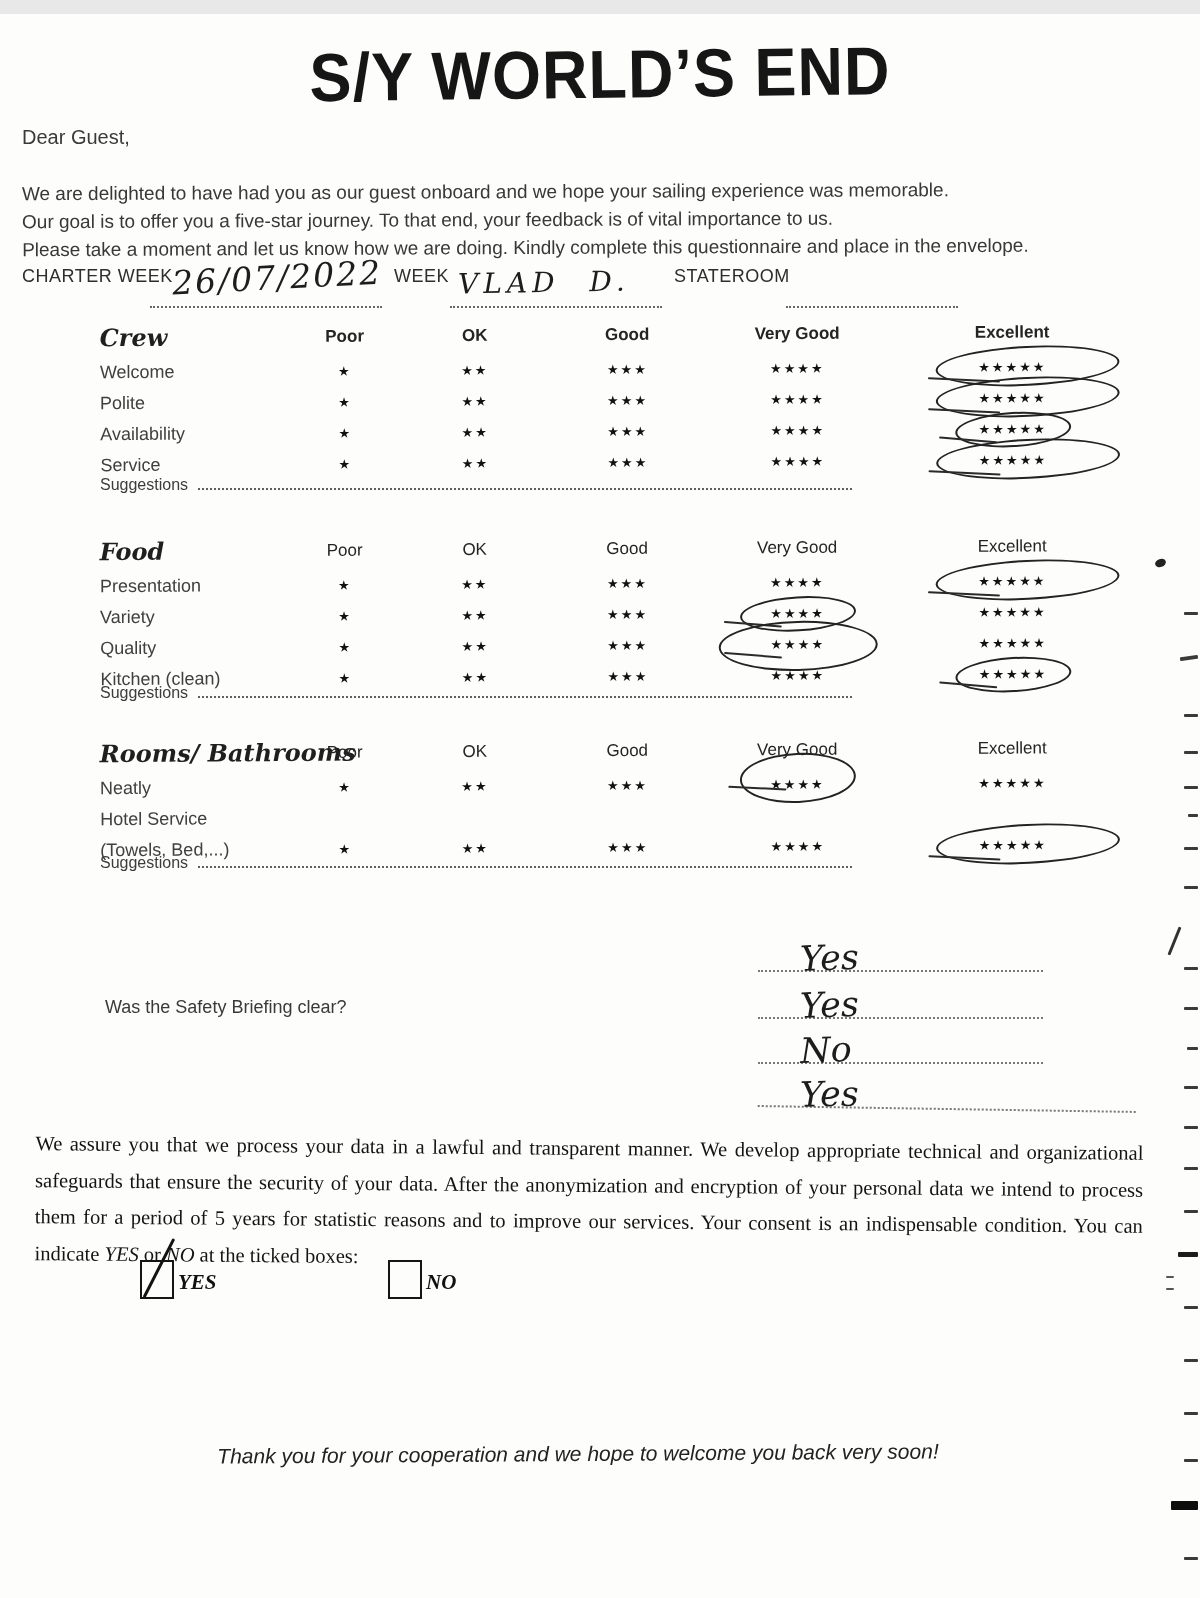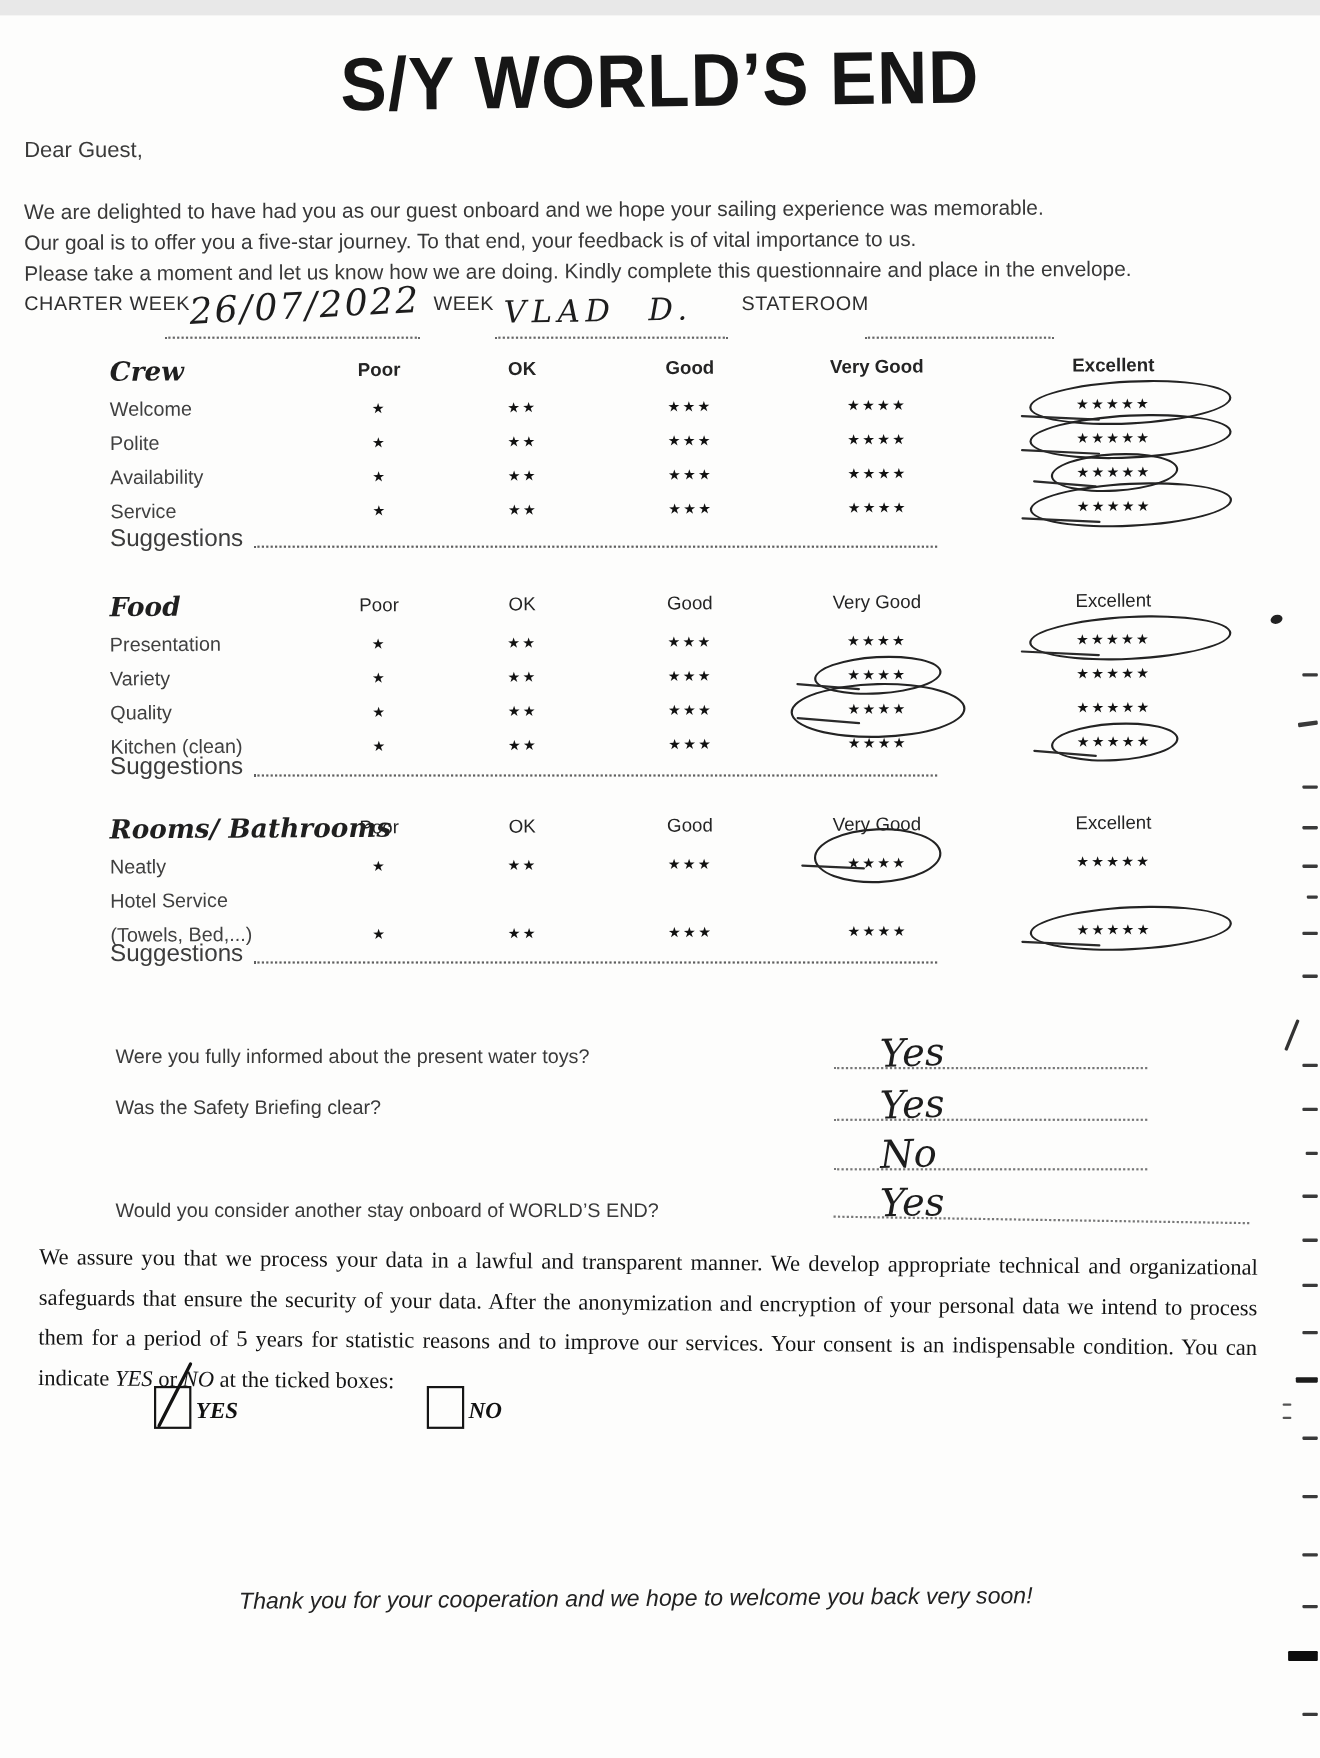--- a/index.html
+++ b/index.html
@@ -42,21 +42,21 @@
   .circled::after{
     content:"";position:absolute;left:50%;top:50%;width:58px;height:2.4px;background:#2a2a2a;border-radius:2px;
     transform:translate(-128%,9px) rotate(5deg);
   }
   .v-wide.circled::before{width:180px;height:36px;transform:translate(-42%,-54%) rotate(-2.5deg);}
   .v-wide.circled::after{width:72px;transform:translate(-118%,11px) rotate(3deg);}
   .v-big.circled::before{width:155px;height:46px;transform:translate(-50%,-48%) rotate(-1deg);}
   .v-up.circled::before{height:46px;transform:translate(-50%,-64%) rotate(-2deg);}
   .v-up.circled::after{transform:translate(-120%,2px) rotate(3deg);}
   
-  .leader-line{position:absolute;display:flex;align-items:flex-end;gap:10px;font-size:22px;color:#3c3c3c;}
+  .leader-line{position:absolute;display:flex;align-items:flex-end;gap:10px;font-size:16px;color:#3c3c3c;}
   .leader-line .fill{flex:1;border-bottom:2px dotted #5f5f5f;transform:translateY(-4px);}
   
   .question{position:absolute;left:105px;width:650px;font-size:18px;color:#3a3a3a;}
   .ans{position:absolute;left:758px;height:34px;width:285px;border-bottom:2px dotted #777;}
   .ans .hw-ans{position:absolute;left:42px;bottom:-8px;font-size:35px;transform:rotate(-2deg);}
   
   .consent{
     position:absolute;left:35px;top:1116px;width:1108px;
     font-family:"Liberation Serif",serif;font-size:20.5px;line-height:36.5px;
     color:#141414;text-align:justify;transform:rotate(0.5deg);
@@ -231,35 +231,33 @@
       <span class="cell stars">★★★★</span>
       <span class="cell stars v-wide circled">★★★★★</span>
     </div>
   </div>
   <div class="leader-line" style="left:100px;top:840px;width:752px;">
     <span>Suggestions</span>
       <span class="fill"></span>
   </div>
 
 
-  <div class="question" style="top:936px;">Were you fully informed about the present water toys?</div>
   <div class="ans" style="top:922px;">
     <span class="hw hw-ans">Yes</span>
   </div>
 
   <div class="question" style="top:983px;">Was the Safety Briefing clear?</div>
   <div class="ans" style="top:969px;">
     <span class="hw hw-ans">Yes</span>
   </div>
 
   <div class="ans" style="top:1014px;">
     <span class="hw hw-ans">No</span>
   </div>
 
-  <div class="question" style="top:1076px;">Would you consider another stay onboard of WORLD’S END?</div>
   <div class="ans" style="top:1060px;width:378px;transform:rotate(0.9deg);">
     <span class="hw hw-ans">Yes</span>
   </div>
 
   <div class="consent">
     <span>We assure you that we process your data in a lawful and transparent manner. We develop appropriate technical and organizational safeguards that ensure the security of your data. After the anonymization and encryption of your personal data we intend to process them for a period of 5 years for statistic reasons and to improve our services. Your consent is an indispensable condition. You can indicate</span>
     <i>YES</i><span> or </span><i>NO</i><span> at the ticked boxes:</span>
   </div>
 
   <div class="cbrow">

